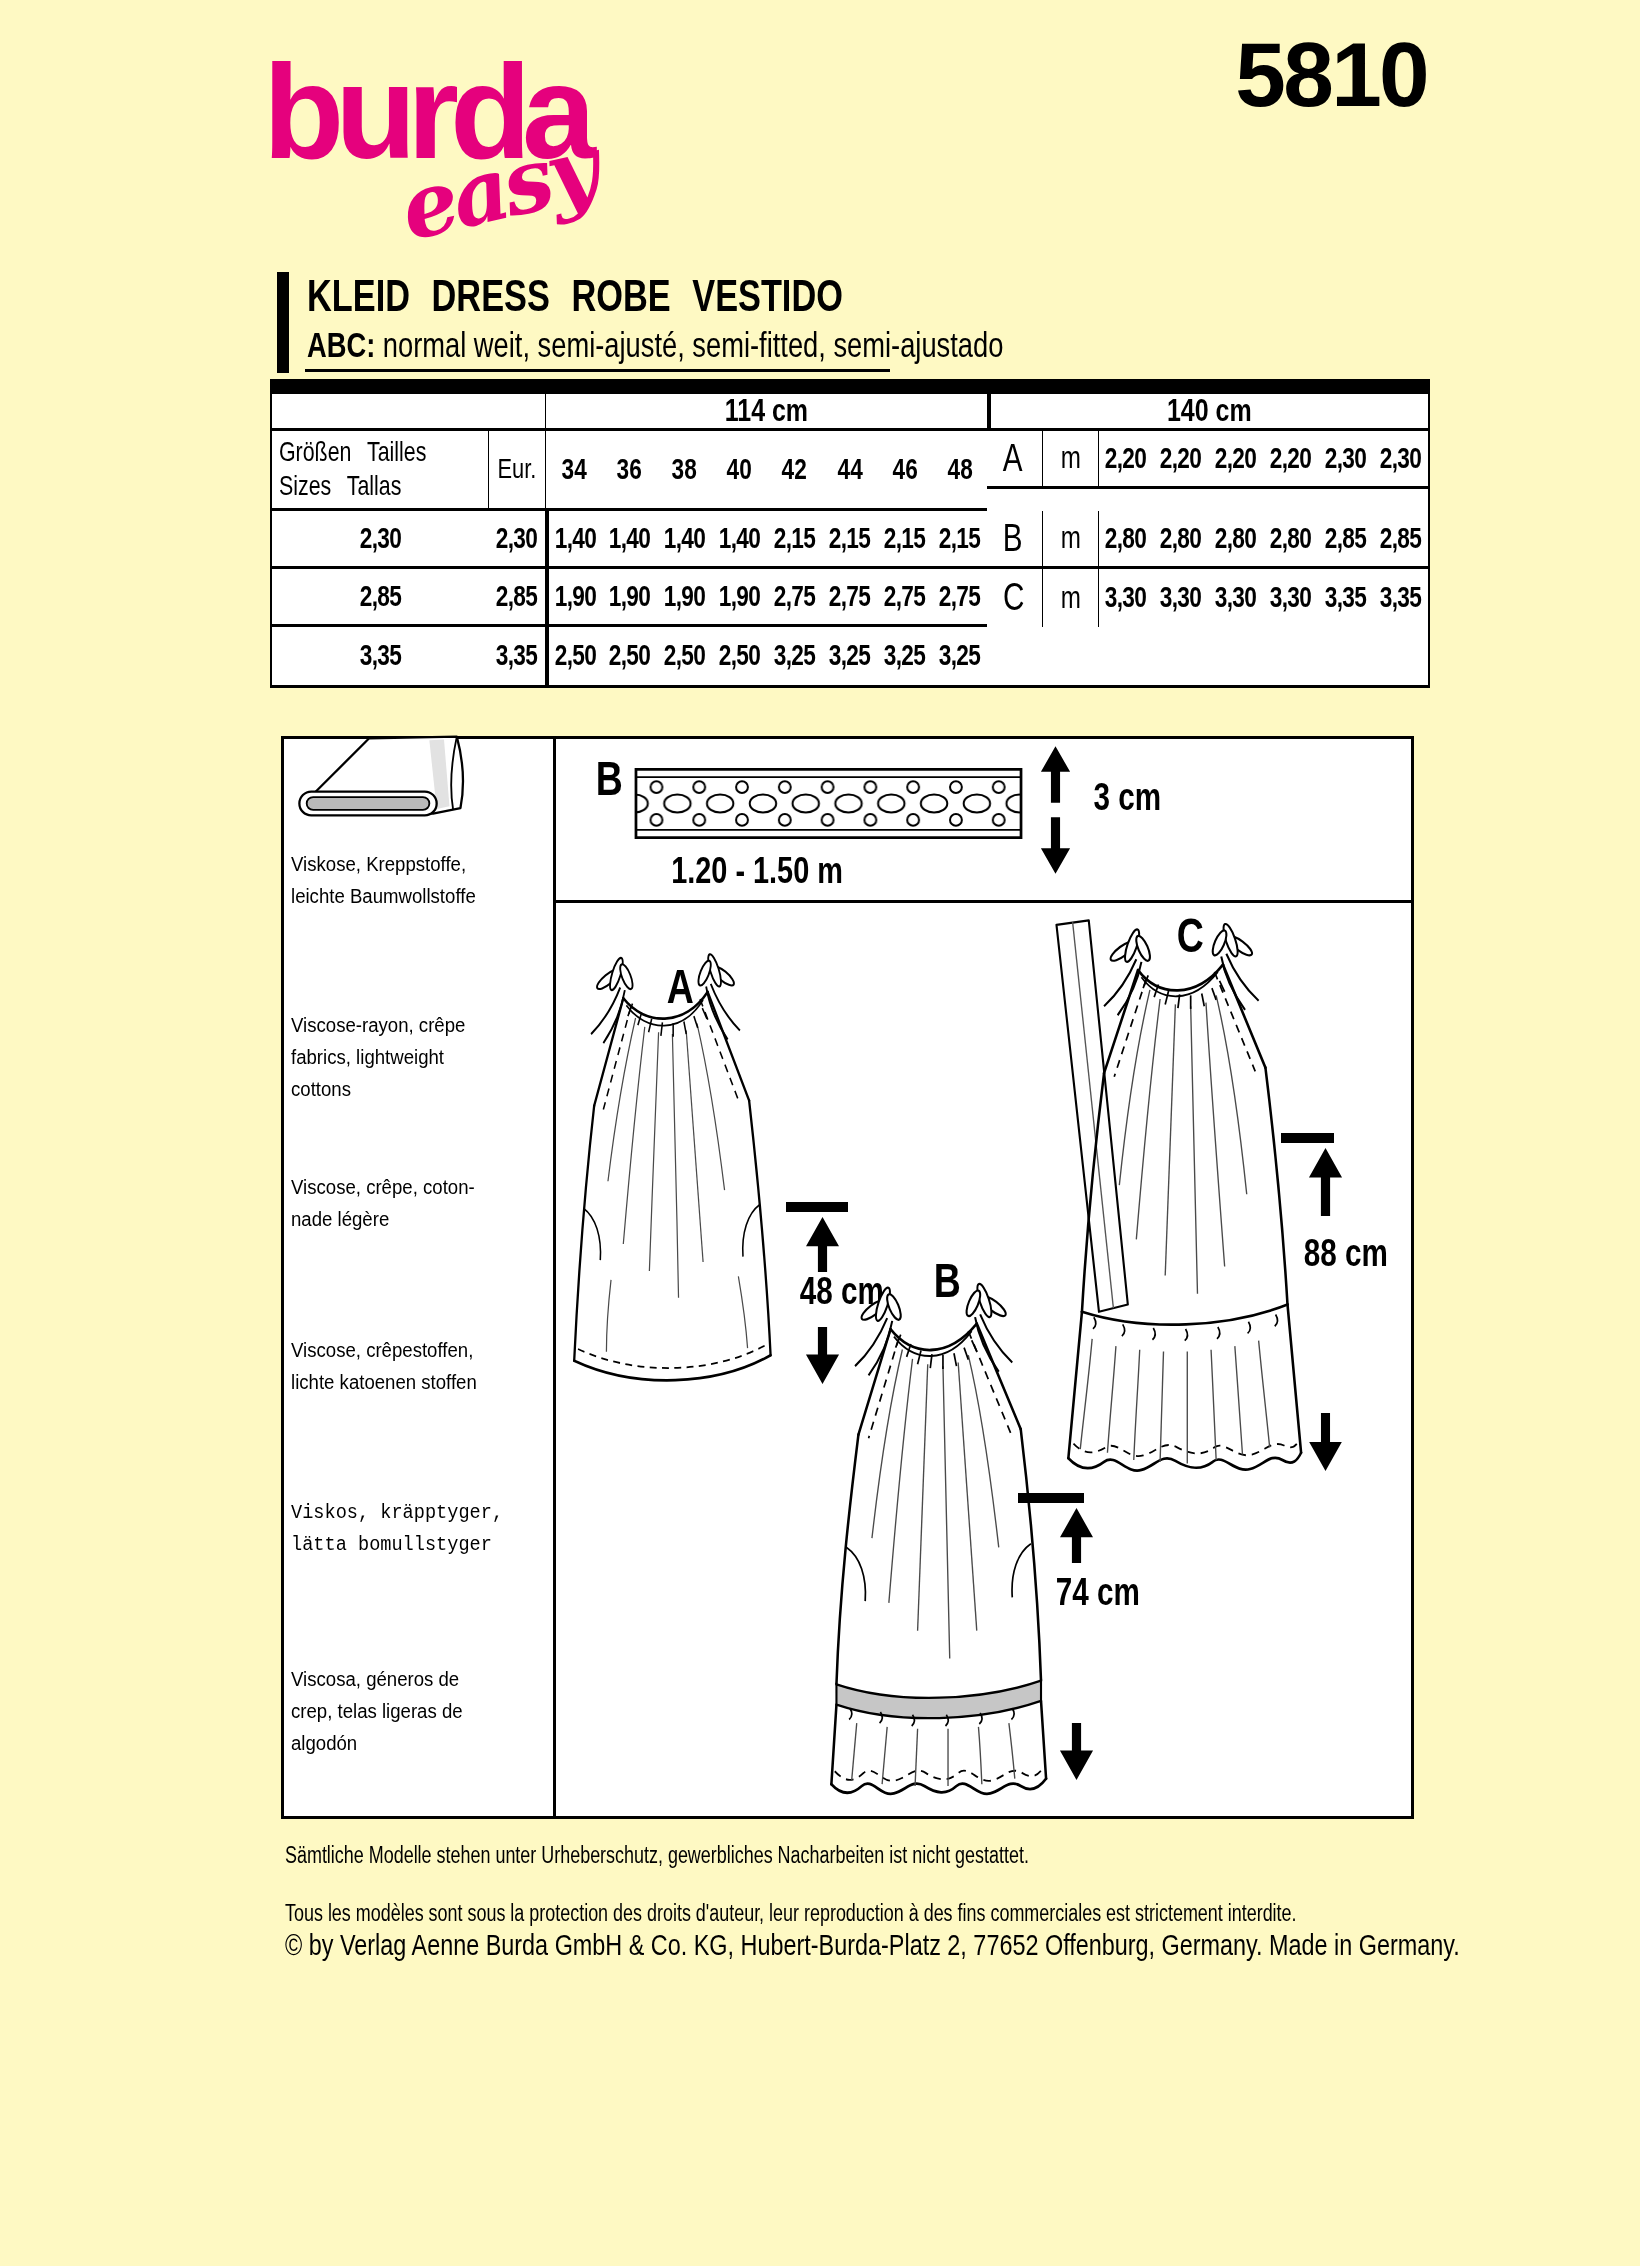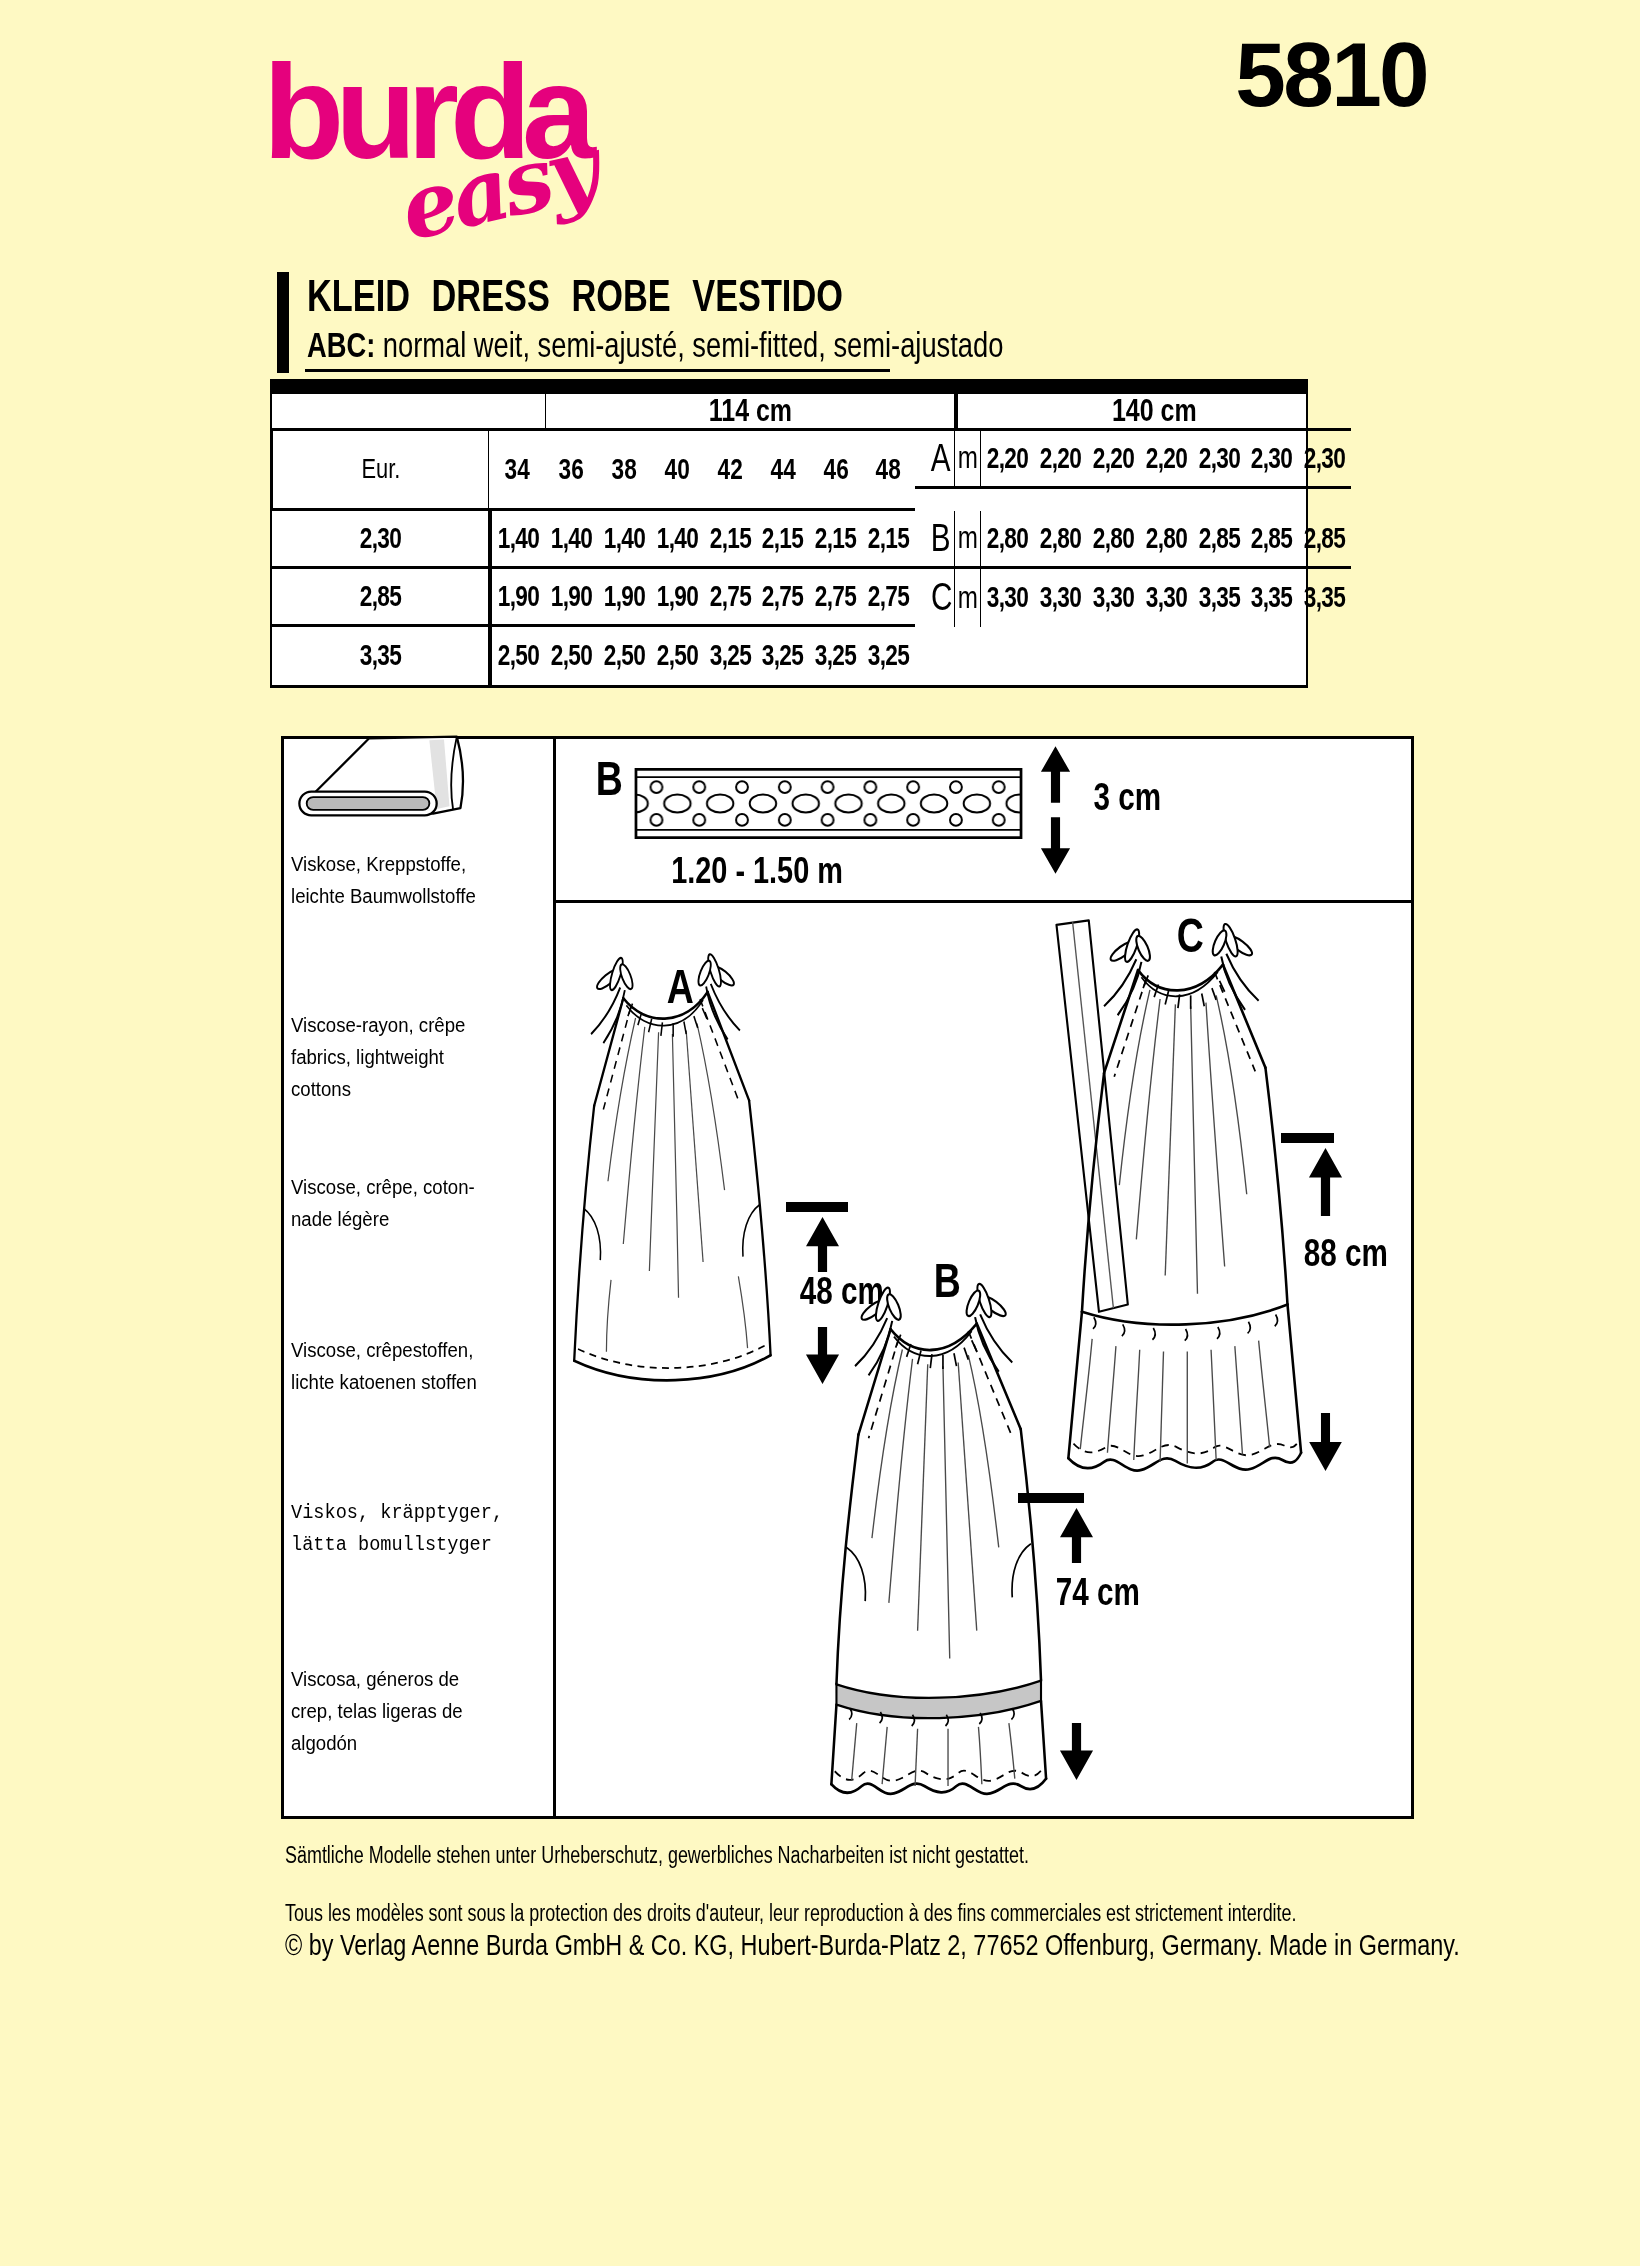--- a/index.html
+++ b/index.html
@@ -16,21 +16,21 @@
             font-family:"DejaVu Serif",serif;letter-spacing:-4.6px;line-height:1;transform:rotate(-13deg);}
   #pattern-number{left:1160px;top:29px;width:267px;text-align:right;font-size:91px;font-weight:bold;letter-spacing:-2.7px;line-height:1;}
 
   
   #title-bar{left:277px;top:272px;width:12px;height:101px;background:#000;}
   #title-main{left:307px;top:274px;font-size:44px;font-weight:bold;line-height:1;word-spacing:15.5px;}
   #title-sub{left:307px;top:325px;font-size:35px;line-height:1.15;}
   #title-underline{left:305px;top:369px;width:585px;height:2.7px;background:#000;}
 
   
-  #ft{left:270px;top:379px;width:1038px;border:2.7px solid #000;border-bottom:3.7px solid #000;background:#fff;box-sizing:border-box;}
+  #ft{left:270px;top:379px;width:1160px;border:2.7px solid #000;border-bottom:3.7px solid #000;background:#fff;box-sizing:border-box;}
   #ft-bar{height:12.8px;background:#000;}
   #ftgrid{display:grid;grid-template-columns:216px 57px repeat(16,1fr);}
   .fc{display:flex;align-items:center;justify-content:center;border-bottom:3.7px solid #000;font-weight:bold;box-sizing:border-box;}
   .h1{height:37px;font-size:32px;}
   .corner{grid-column:1 / span 2;}
   .grp{grid-column:span 8;}
   .h2{height:80px;}
   .sz{font-size:29px;text-align:right;}
   .lab{flex-direction:column;align-items:flex-start;justify-content:center;padding-left:7.3px;font-weight:normal;}
   .lab .cx{font-size:27.4px;line-height:34px;word-spacing:12.8px;}
@@ -108,20 +108,24 @@
   <div class="abs" id="ft">
     <div id="ft-bar"></div>
     <div id="ftgrid">
         <div class="fc h1 corner"></div>
         <div class="fc h1 grp vl2">
           <span class="cxc">114 cm</span>
         </div>
         <div class="fc h1 grp vl5">
           <span class="cxc">140 cm</span>
         </div>
+        <div class="fc h2 lab">
+          <span class="cx">Größen  Tailles</span>
+          <span class="cx">Sizes  Tallas</span>
+        </div>
         <div class="fc h2 eur vl2">
           <span class="cxc">Eur.</span>
         </div>
         <div class="fc h2 sz vl2">
           <span class="cxc">34</span>
         </div>
         <div class="fc h2 sz">
           <span class="cxc">36</span>
         </div>
         <div class="fc h2 sz">

